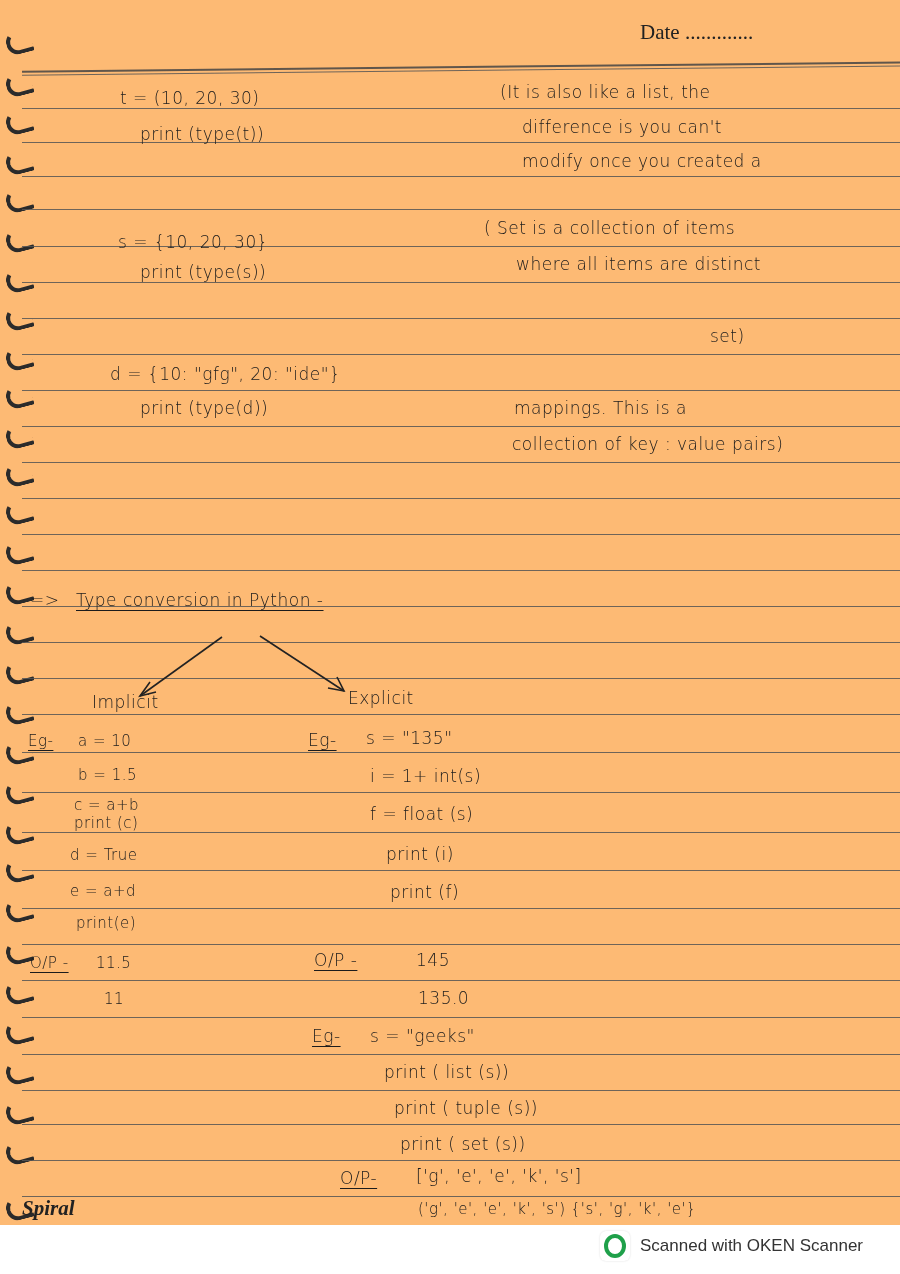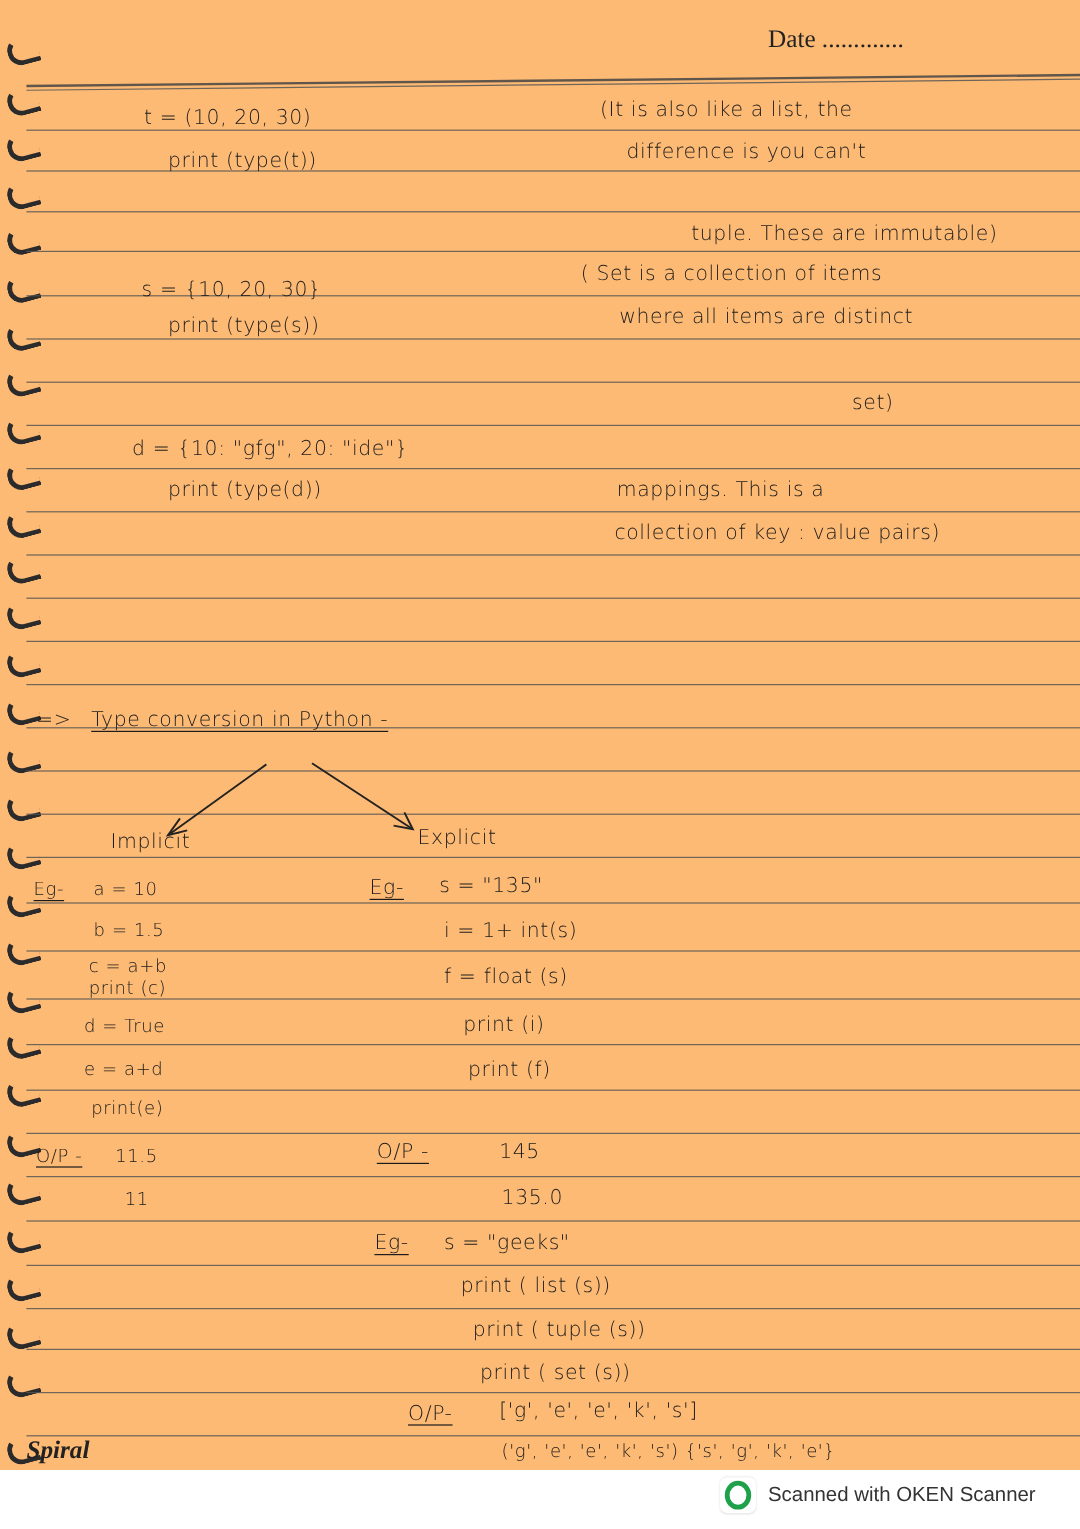--- a/index.html
+++ b/index.html
@@ -128,21 +128,21 @@
   <div class="rule" style="top:1124px"></div>
   <div class="rule" style="top:1160px"></div>
   <div class="rule" style="top:1196px"></div>
 
   <div class="date">Date .............</div>
 
   <div class="hw" style="left:120px; top:88px">t = (10, 20, 30)</div>
   <div class="hw" style="left:140px; top:124px">print (type(t))</div>
   <div class="hw" style="left:500px; top:82px">(It is also like a list, the</div>
   <div class="hw" style="left:522px; top:117px">difference is you can't</div>
-  <div class="hw" style="left:576px; top:185px">tuple. These are immutable)</div>
+  <div class="hw" style="left:522px; top:151px">modify once you created a</div>
 
   <div class="hw" style="left:118px; top:232px">s = {10, 20, 30}</div>
   <div class="hw" style="left:140px; top:262px">print (type(s))</div>
   <div class="hw" style="left:516px; top:254px">where all items are distinct</div>
   <div class="hw" style="left:484px; top:218px">( Set is a collection of items</div>
   <div class="hw" style="left:710px; top:326px">set)</div>
 
   <div class="hw" style="left:110px; top:364px">d = {10: "gfg", 20: "ide"}</div>
   <div class="hw" style="left:140px; top:398px">print (type(d))</div>
   <div class="hw" style="left:514px; top:398px">mappings. This is a</div>

